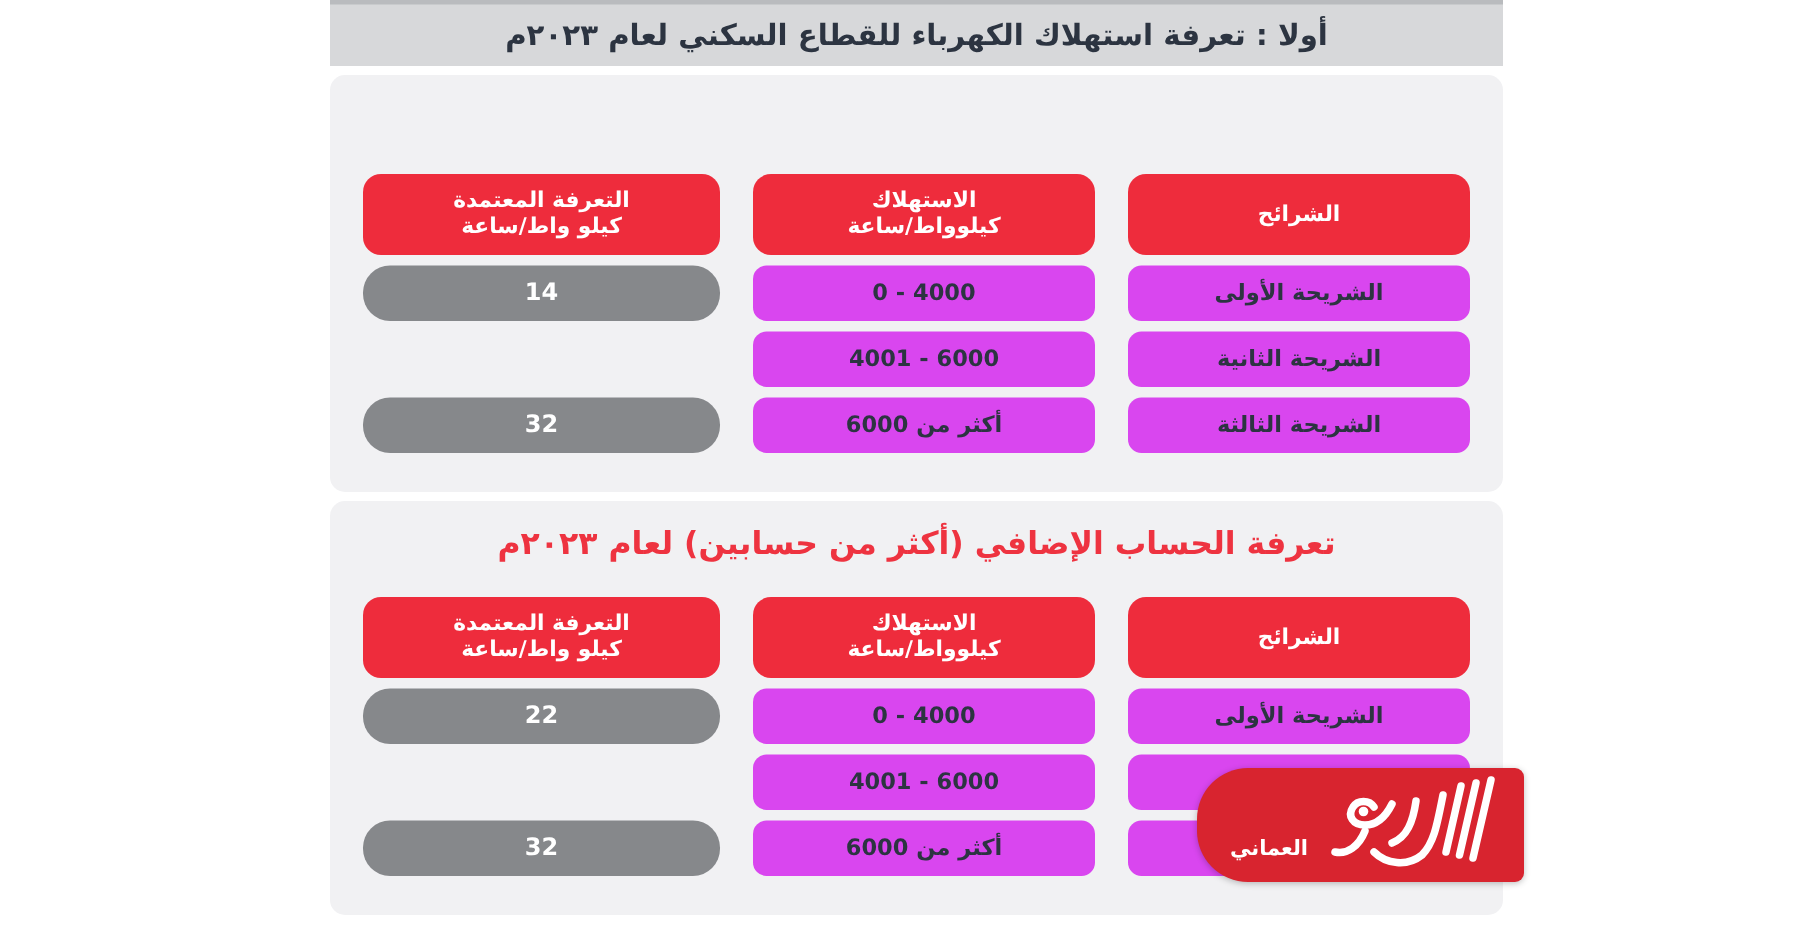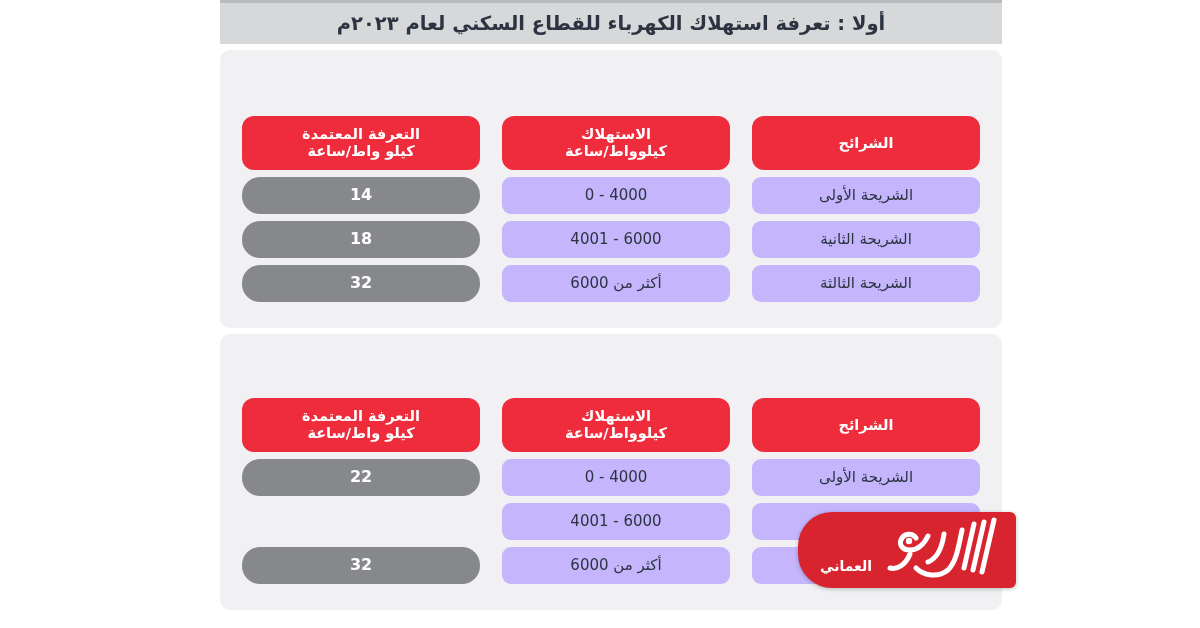--- a/index.html
+++ b/index.html
@@ -110,24 +110,24 @@
     background: #ee2c3c;
     color: #ffffff;
     font-size: 14.5px;
     font-weight: bold;
     border-radius: 12px;
     padding: 0 6px;
   }
   .cell.head .line2 { display: block; }
 
   .cell.light {
-    background: #c4b5fd;
+    background: #d946ef;
     color: #2c3441;
     font-size: 15px;
-    font-weight: normal;
+    font-weight: bold;
   }
 
   .cell.dark {
     background: #86888b;
     color: #ffffff;
     font-size: 16px;
     font-weight: bold;
     border-radius: 18px;
   }
 
@@ -206,42 +206,40 @@
         </div>
       </div>
 
       <div class="t-row">
         <div class="cell light col-shara">
           <span>الشريحة الثانية</span>
         </div>
         <div class="cell light col-consume">
           <span class="num">4001 - 6000</span>
         </div>
-        <div class="cell dark col-tariff">
-          <span class="num">18</span>
-        </div>
       </div>
 
       <div class="t-row">
         <div class="cell light col-shara">
           <span>الشريحة الثالثة</span>
         </div>
         <div class="cell light col-consume">
           <span>أكثر من 6000</span>
         </div>
         <div class="cell dark col-tariff">
           <span class="num">32</span>
         </div>
       </div>
 
     </div>
   </div>
 
   <div class="panel" id="panel-extra">
 
+    <div class="section-heading">تعرفة الحساب الإضافي (أكثر من حسابين) لعام ٢٠٢٣م</div>
 
     <div class="tariff-table" id="table-extra">
 
       <div class="t-row header-row">
         <div class="cell head col-shara">
           <span>الشرائح</span>
         </div>
         <div class="cell head col-consume">
           <div>
             <span>الاستهلاك</span>

